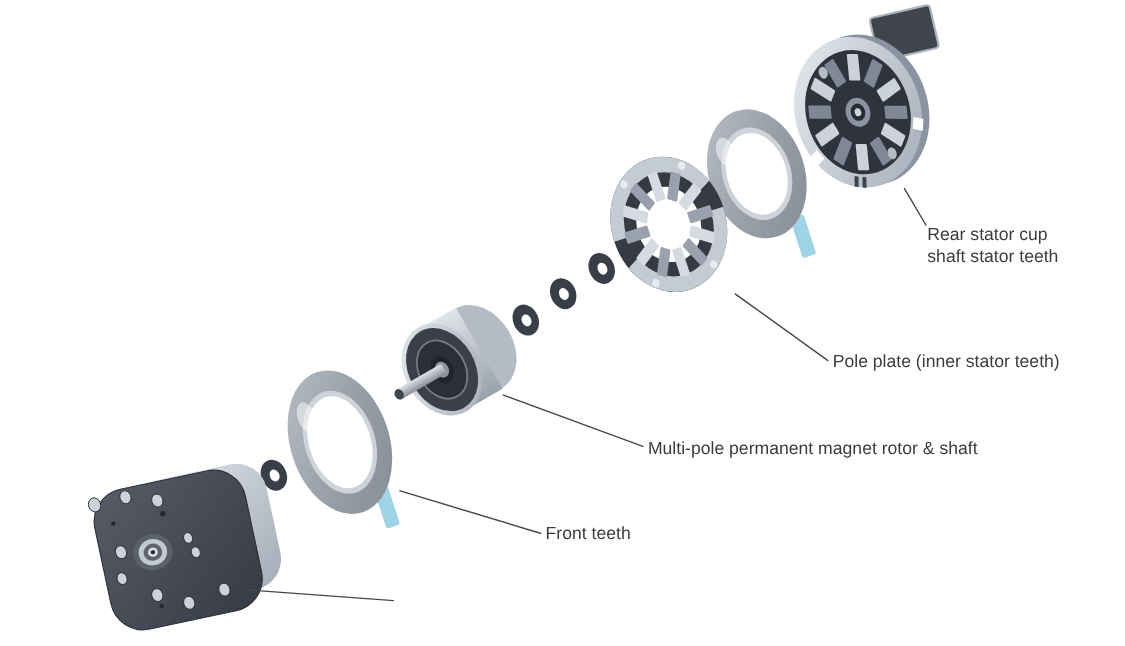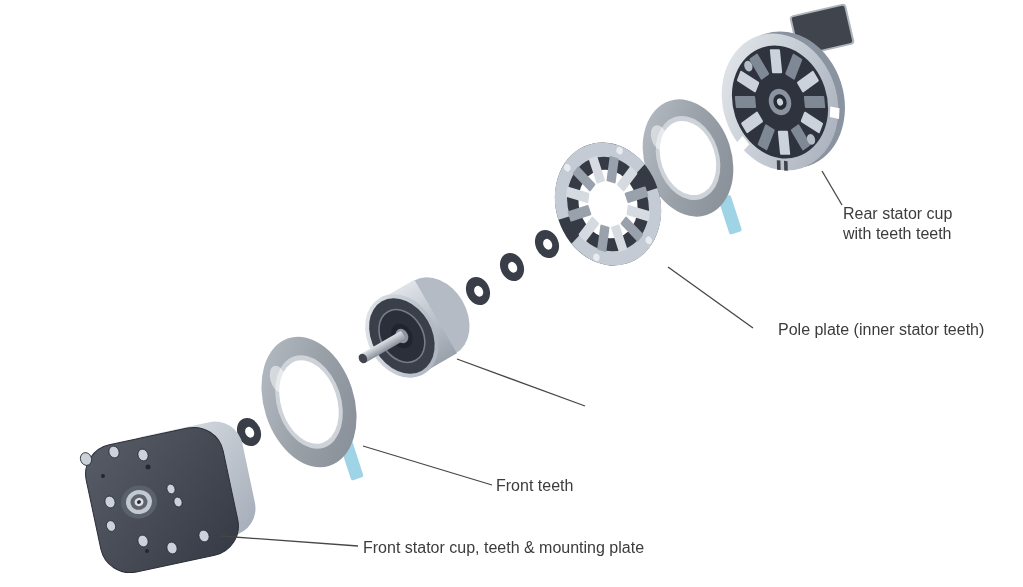--- a/index.html
+++ b/index.html
@@ -206,18 +206,18 @@
 
   <g stroke="#474747" stroke-width="1.3" fill="none">
     <line x1="822" y1="171" x2="842" y2="205"></line>
     <line x1="668" y1="267" x2="753" y2="328"></line>
     <line x1="457" y1="359" x2="585" y2="406"></line>
     <line x1="363" y1="446" x2="492" y2="485"></line>
     <line x1="221" y1="536" x2="358" y2="546"></line>
   </g>
 </svg>
 
-<div class="lbl wrap" style="left:843px;top:204px;">Rear stator cup with teeth teeth</div>
-<div class="lbl" style="left:778px;top:320px;">Pole plate (inner stator teeth)</div>
+<div class="lbl wrap" style="left:843px;top:204px;">Rear stator cup shaft stator teeth</div>
+<div class="lbl" style="left:757px;top:320px;">Pole plate (inner stator teeth)</div>
+<div class="lbl" style="left:589px;top:399px;">Multi-pole permanent magnet rotor &amp; shaft</div>
 <div class="lbl" style="left:496px;top:476px;">Front teeth</div>
-<div class="lbl" style="left:363px;top:538px;">Front stator cup, teeth &amp; mounting plate</div>
 
 </div>
 
 </body></html>

